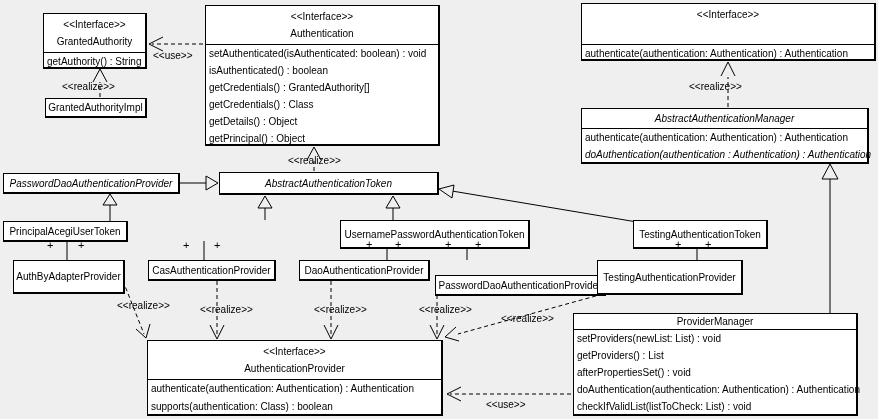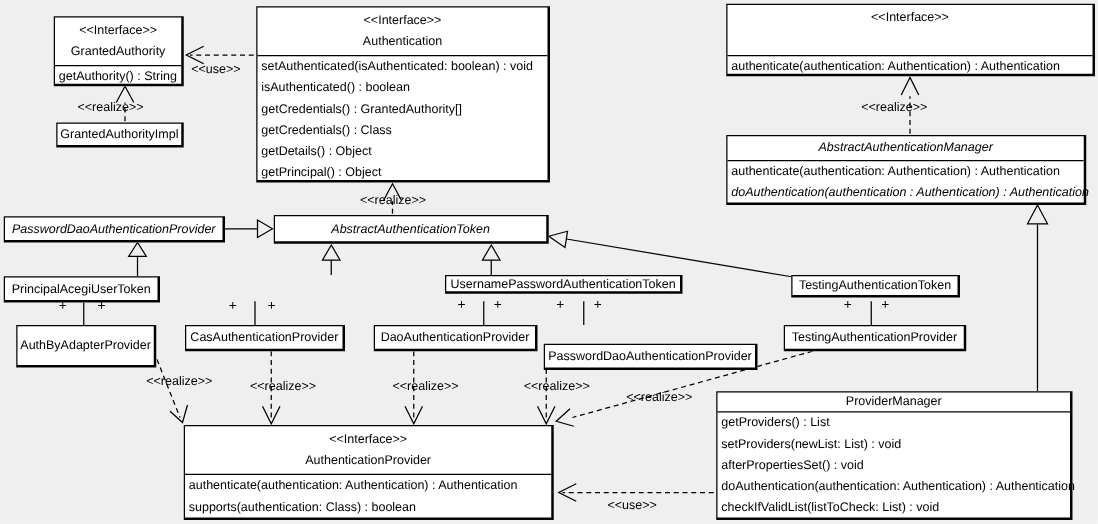--- a/index.html
+++ b/index.html
@@ -174,66 +174,66 @@
 
   <div class="cls one" style="left:219px;top:172px;width:220px;height:23px">
     <span class="cname it">AbstractAuthenticationToken</span>
   </div>
 
   <div class="cls one" style="left:3px;top:221px;width:125px;height:21px">
     <span class="cname">PrincipalAcegiUserToken</span>
   </div>
 
 
-  <div class="cls one" style="left:356px;top:220px;width:190px;height:15px">
+  <div class="cls one" style="left:340px;top:220px;width:190px;height:29px">
     <span class="cname">UsernamePasswordAuthenticationToken</span>
   </div>
 
-  <div class="cls one" style="left:633px;top:220px;width:135px;height:18px">
+  <div class="cls one" style="left:633px;top:220px;width:135px;height:29px">
     <span class="cname">TestingAuthenticationToken</span>
   </div>
 
   <div class="cls one" style="left:13px;top:260px;width:112px;height:34px">
     <span class="cname">AuthByAdapterProvider</span>
   </div>
 
   <div class="cls one" style="left:148px;top:260px;width:128px;height:21px">
     <span class="cname">CasAuthenticationProvider</span>
   </div>
 
   <div class="cls one" style="left:299px;top:260px;width:131px;height:21px">
     <span class="cname">DaoAuthenticationProvider</span>
   </div>
 
   <div class="cls one" style="left:435px;top:275px;width:171px;height:21px">
     <span class="cname">PasswordDaoAuthenticationProvider</span>
   </div>
 
-  <div class="cls one" style="left:627px;top:260px;width:146px;height:21px">
+  <div class="cls one" style="left:597px;top:260px;width:146px;height:35px">
     <span class="cname">TestingAuthenticationProvider</span>
   </div>
 
   <div class="cls" style="left:147px;top:340px;width:296px;height:76px">
     <div class="hdr hdr2">
       <div class="stereo">&lt;&lt;Interface&gt;&gt;</div>
       <div class="cname">AuthenticationProvider</div>
     </div>
     <div class="methods">
       <div class="m m18">authenticate(authentication: Authentication) : Authentication</div>
       <div class="m m18">supports(authentication: Class) : boolean</div>
     </div>
   </div>
 
   <div class="cls" style="left:573px;top:313px;width:285px;height:103px">
     <div class="hdr hdrS">
       <div class="cname">ProviderManager</div>
     </div>
     <div class="methods">
+      <div class="m">setProviders(newList: List) : void</div>
       <div class="m">getProviders() : List</div>
-      <div class="m">setProviders(newList: List) : void</div>
       <div class="m">afterPropertiesSet() : void</div>
       <div class="m">doAuthentication(authentication: Authentication) : Authentication</div>
       <div class="m">checkIfValidList(listToCheck: List) : void</div>
     </div>
   </div>
 
   <div class="lbl" style="left:62px;top:82px">&lt;&lt;realize&gt;&gt;</div>
   <div class="lbl" style="left:288px;top:156px">&lt;&lt;realize&gt;&gt;</div>
   <div class="lbl" style="left:689px;top:82px">&lt;&lt;realize&gt;&gt;</div>
   <div class="lbl" style="left:117px;top:301px">&lt;&lt;realize&gt;&gt;</div>

